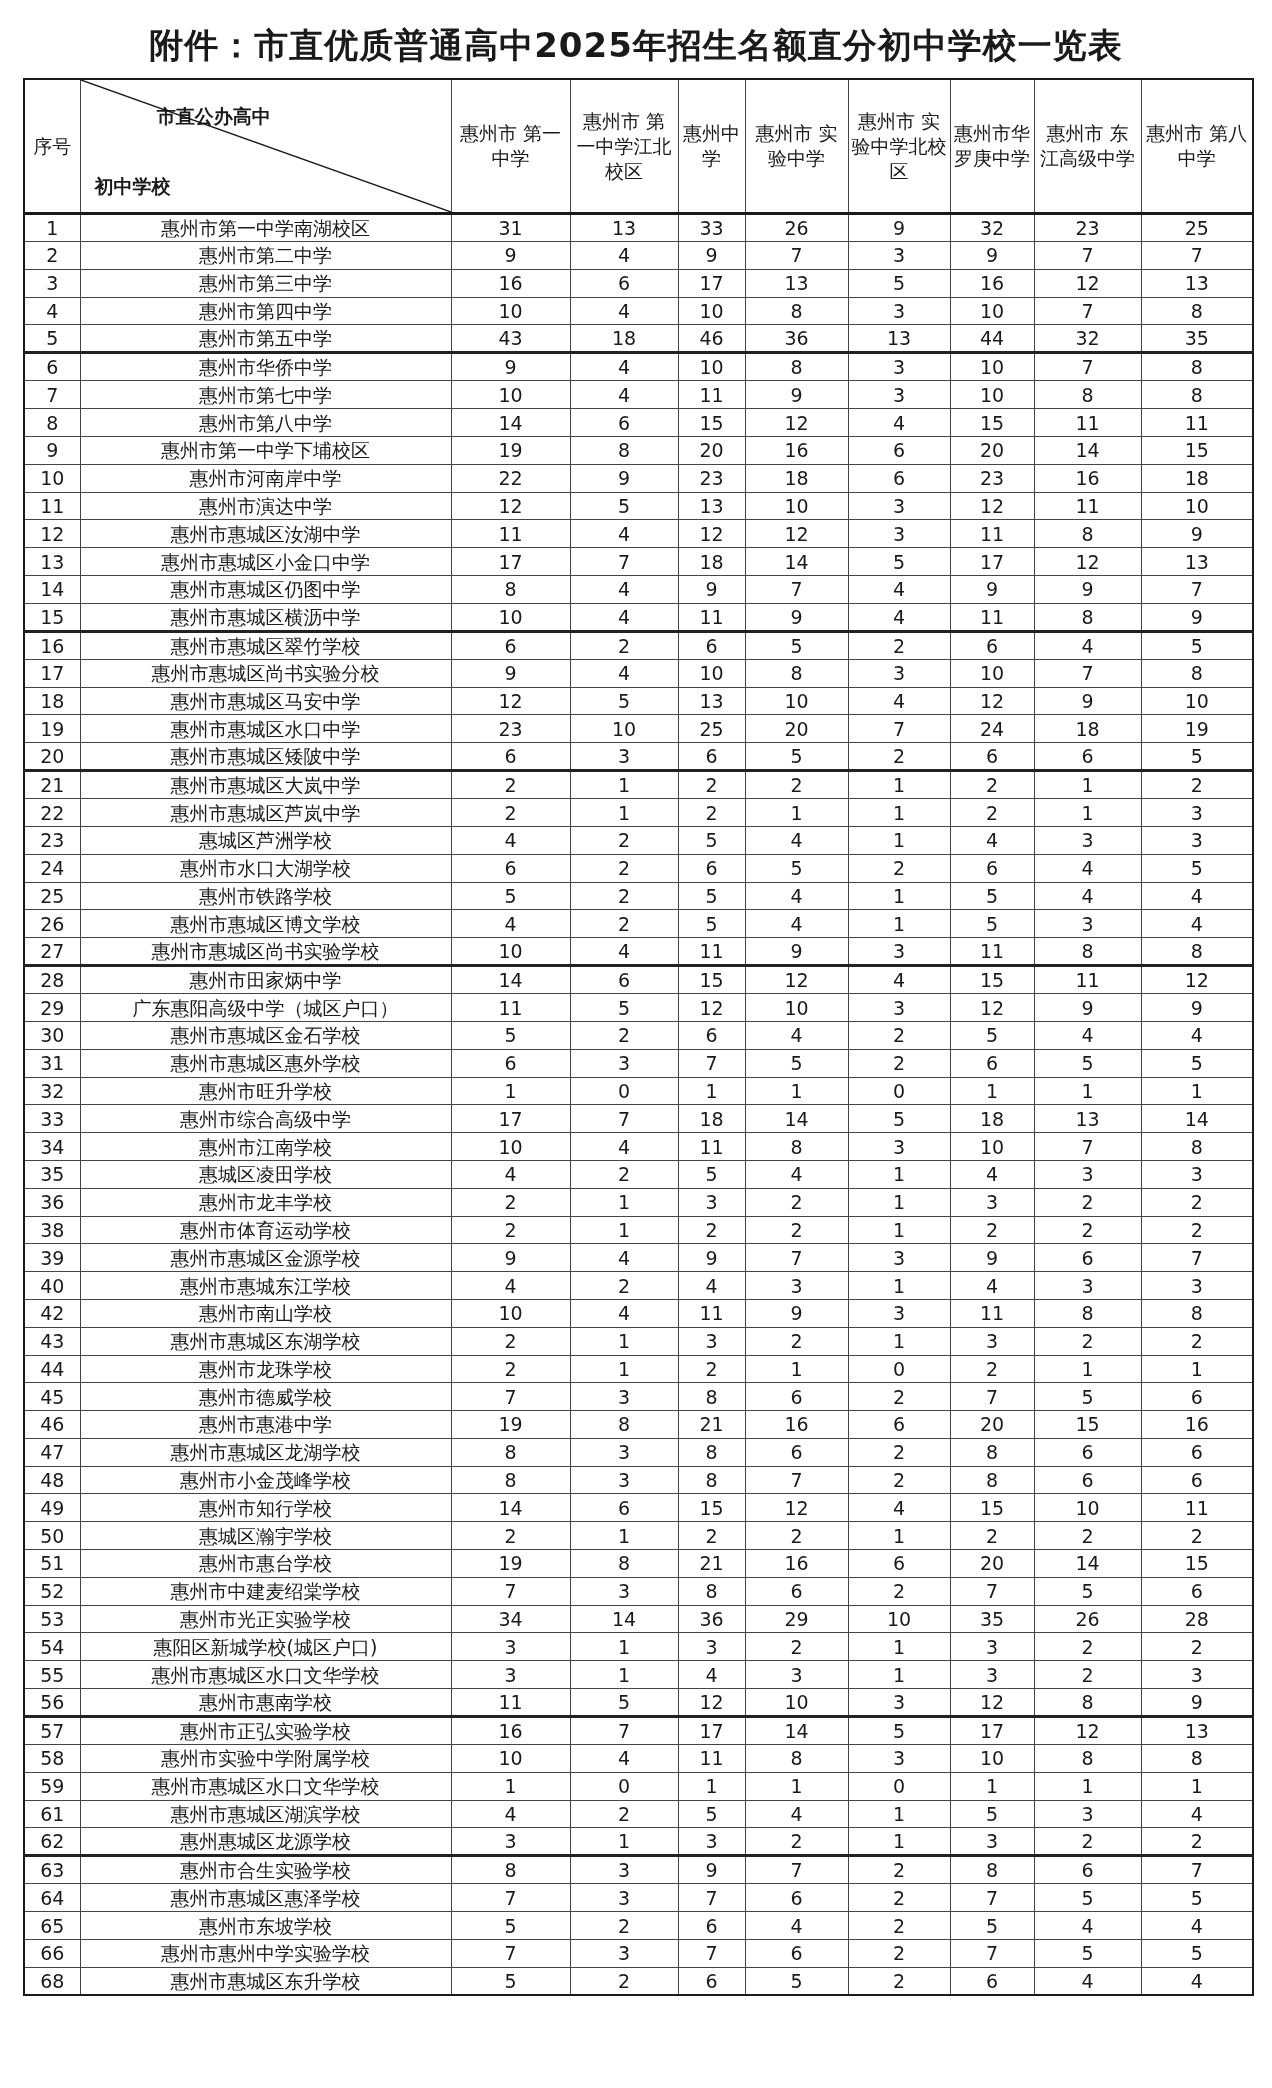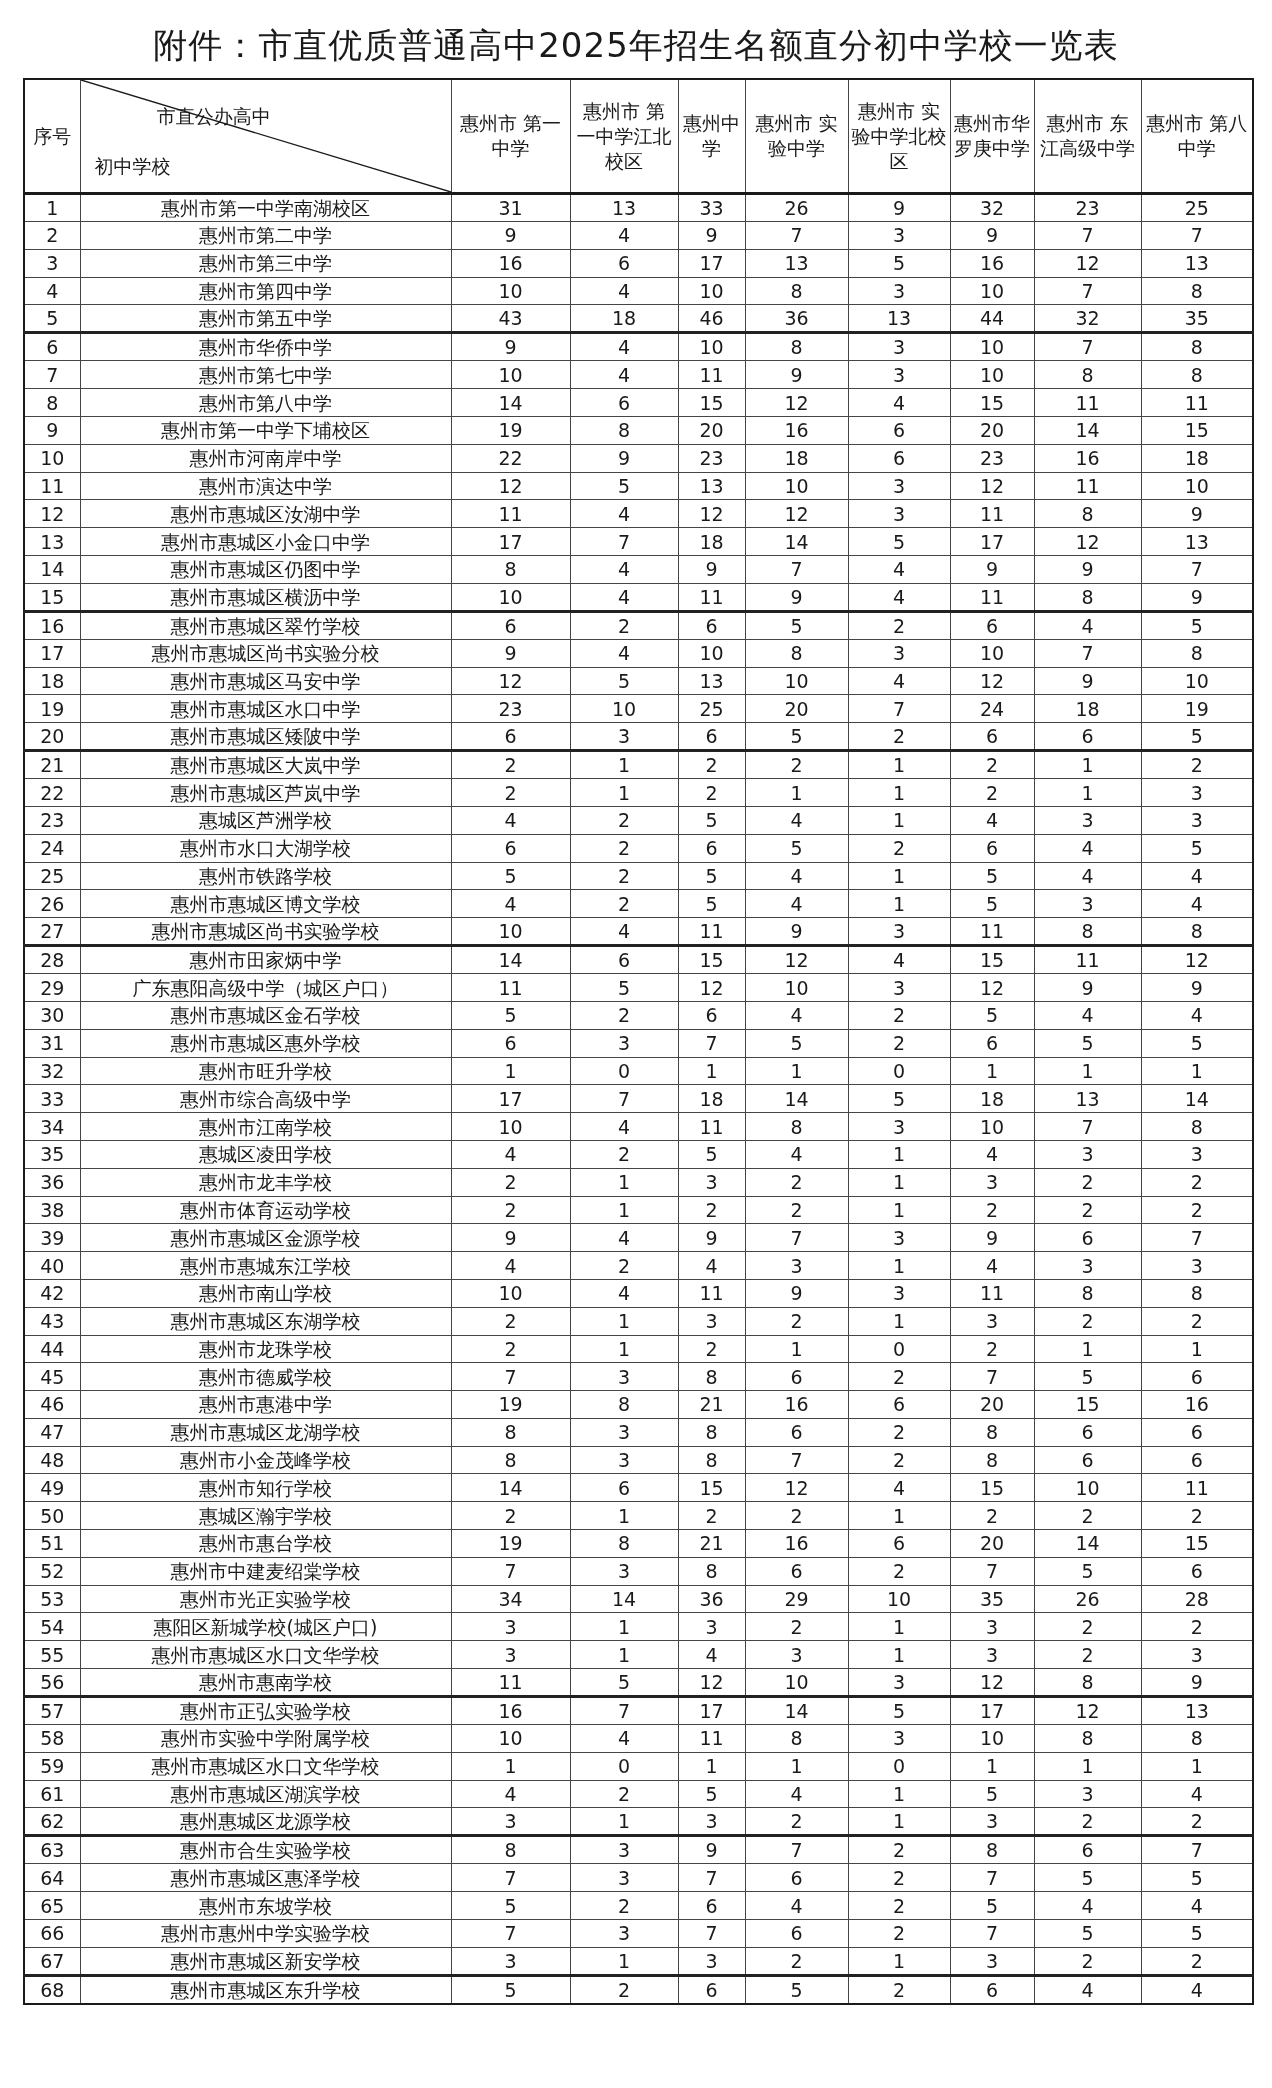--- a/index.html
+++ b/index.html
@@ -10,21 +10,21 @@
     height: 2088px;
     font-family: "DejaVu Sans", "Liberation Sans", sans-serif;
     color: #1a1a1a;
   }
   .sheet { width: 1272px; }
 
   .doc-title {
     padding-top: 24px;
     line-height: 42px;
     font-size: 34px;
-    font-weight: 400;
+    font-weight: 700;
     text-align: center;
     letter-spacing: 1px;
     white-space: nowrap;
   }
 
   table.quota-table {
     table-layout: fixed;
     border-collapse: collapse;
     width: 1229px;
     margin: 12px 20px 0 23px;
@@ -42,21 +42,21 @@
   .quota-table thead th {
     height: 100px;
     line-height: 25px;
     white-space: pre-line;
     border-bottom: 3px solid #1a1a1a;
   }
   .quota-table tbody tr { height: 27.8px; }
   .quota-table tbody td { white-space: nowrap; line-height: 26px; }
   tr.thick-after td { border-bottom: 3px solid #222222; }
 
-  th.diag-cell { position: relative; padding: 6px; }
+  th.diag-cell { position: relative; padding: 16px; font-weight: bold; }
   .diag-svg {
     position: absolute;
     left: 0; top: 0;
     width: 100%; height: 100%;
     display: block;
   }
   .diag-svg line { stroke: #1a1a1a; stroke-width: 1.4; }
   .diag-top {
     position: absolute;
     top: 25px; left: 0;
@@ -869,32 +869,20 @@
           <td>惠州市惠州中学实验学校</td>
           <td>7</td>
           <td>3</td>
           <td>7</td>
           <td>6</td>
           <td>2</td>
           <td>7</td>
           <td>5</td>
           <td>5</td>
         </tr>
-        <tr class="thick-after">
-          <td>67</td>
-          <td>惠州市惠城区新安学校</td>
-          <td>3</td>
-          <td>1</td>
-          <td>3</td>
-          <td>2</td>
-          <td>1</td>
-          <td>3</td>
-          <td>2</td>
-          <td>2</td>
-        </tr>
         <tr>
           <td>68</td>
           <td>惠州市惠城区东升学校</td>
           <td>5</td>
           <td>2</td>
           <td>6</td>
           <td>5</td>
           <td>2</td>
           <td>6</td>
           <td>4</td>

